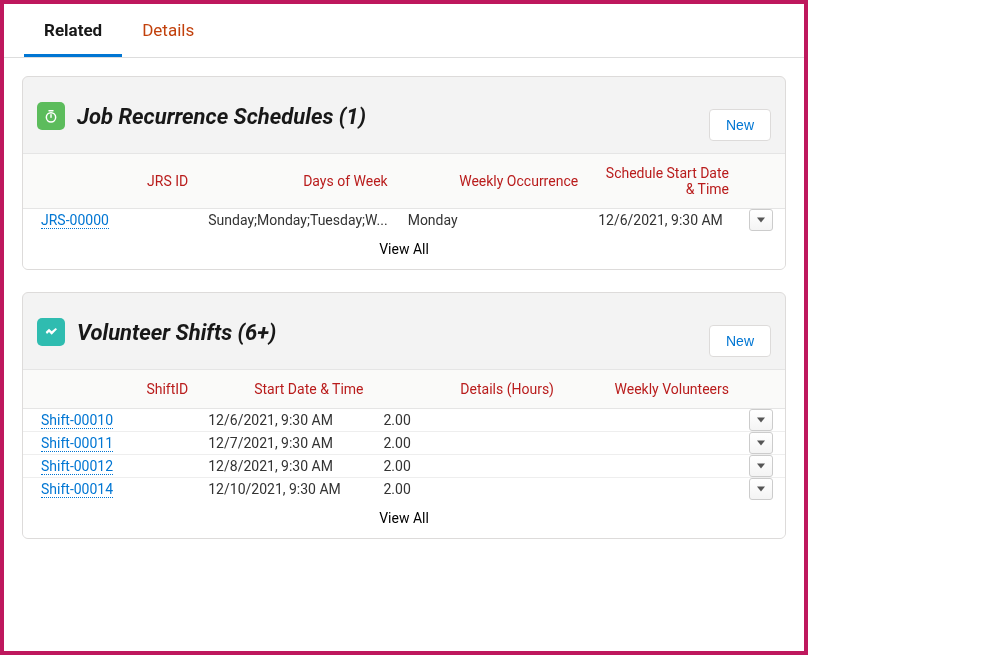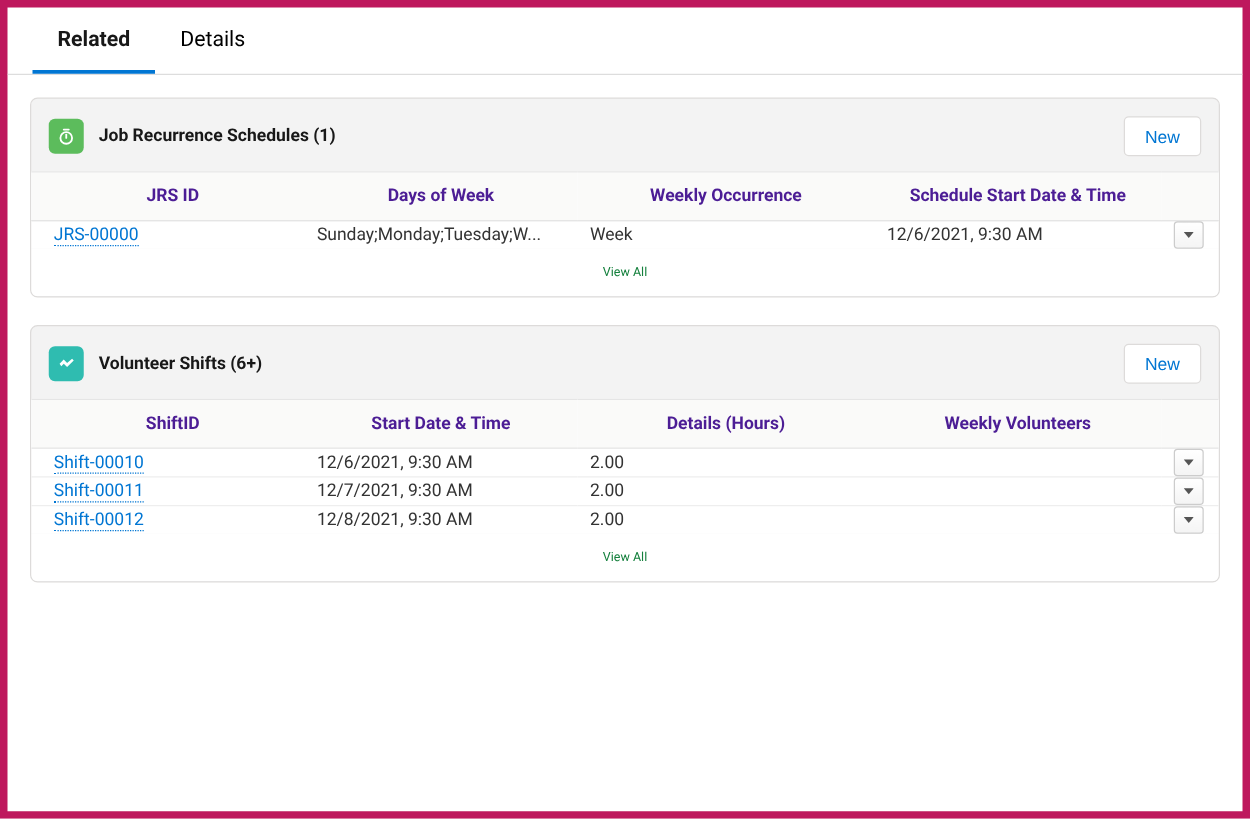--- a/index.html
+++ b/index.html
@@ -3,35 +3,35 @@
 <meta charset="utf-8">
 <style>
   * { box-sizing: border-box; margin: 0; padding: 0; }
   body {
     font-family: -apple-system, BlinkMacSystemFont, "Segoe UI", Roboto, Helvetica, Arial, sans-serif;
     background: #fff;
     color: #181818;
     font-size: 14px;
   }
   .page {
-    width: 1000px;
+    width: 808px;
     height: 655px;
-    border: 6px solid #be185d;
+    border: 4px solid #be185d;
     background: #fff;
     overflow: hidden;
   }
   .tabs {
     display: flex;
     padding: 0 20px;
     border-bottom: 1px solid #ddd;
   }
   .tab {
     padding: 16px 20px 14px 20px;
     font-size: 17px;
-    color: #000000;
+    color: #c2410c;
     cursor: pointer;
     border-bottom: 3px solid transparent;
   }
   .tab.active {
     font-weight: 700;
     color: #181818;
     border-bottom-color: #0176d3;
   }
   .panel {
     margin: 18px 18px 0 18px;
@@ -52,47 +52,49 @@
     display: flex;
     align-items: center;
     justify-content: center;
     margin-right: 12px;
     flex-shrink: 0;
   }
   .panel-icon svg { width: 16px; height: 16px; }
   .panel-icon.green { background: #5cbc5c; }
   .panel-icon.teal  { background: #2fbcb0; }
   .panel-title {
-    font-size: 14px;
+    font-size: 22px;
     font-weight: 700;
     color: #181818;
     flex: 1;
+    font-style: italic;
   }
   .btn-new {
     background: #fff;
     border: 1px solid #dddbda;
     color: #0176d3;
     font-size: 14px;
     padding: 7px 16px;
     border-radius: 4px;
     cursor: pointer;
+    margin-top: 18px;
   }
   .tbl {
     width: 100%;
     border-collapse: collapse;
     background: #fff;
     font-size: 14px;
   }
   .thead {
     background: #fafaf9;
   }
   .thead th {
-    text-align: center;
-    font-weight: 700;
-    color: #4c1d95;
+    text-align: right;
+    font-weight: 400;
+    color: #b91c1c;
     padding: 11px 10px;
     border-top: 1px solid #e5e5e5;
     border-bottom: 1px solid #e5e5e5;
   }
   .tbl td {
     padding: 0 10px;
     border-bottom: 1px solid #eee;
     color: #333;
     vertical-align: middle;
   }
@@ -119,22 +121,22 @@
     justify-content: center;
     cursor: pointer;
   }
   .action-btn svg { width: 8px; height: 6px; fill:#555; }
   .view-all {
     text-align: center;
     padding: 10px 0 12px 0;
     background: #fff;
   }
   .view-all a {
-    color: #15803d;
-    font-size: 10px;
+    color: #000000;
+    font-size: 14px;
     cursor: pointer;
   }
   .panel + .panel { margin-top: 22px; }
   .col-pad-first { padding-left: 18px !important; }
 </style>
 </head>
 <body>
 
 <div class="page">
 
@@ -162,21 +164,21 @@
           <th style="width:23%">Days of Week</th>
           <th style="width:25%">Weekly Occurrence</th>
           <th>Schedule Start Date &amp; Time</th>
           <th class="action-cell"></th>
         </tr>
       </thead>
       <tbody>
         <tr>
           <td class="col-pad-first"><a class="link">JRS-00000</a></td>
           <td>Sunday;Monday;Tuesday;W...</td>
-          <td>Week</td>
+          <td>Monday</td>
           <td>12/6/2021, 9:30 AM</td>
           <td class="action-cell"><span class="action-btn">
                 <svg viewBox="0 0 10 6">
                   <path d="M0 0 L5 6 L10 0 Z"></path>
                 </svg>
               </span></td>
         </tr>
       </tbody>
     </table>
     <div class="view-all">
@@ -231,20 +233,31 @@
           <td class="col-pad-first"><a class="link">Shift-00012</a></td>
           <td>12/8/2021, 9:30 AM</td>
           <td>2.00</td>
           <td></td>
           <td class="action-cell"><span class="action-btn">
                 <svg viewBox="0 0 10 6">
                   <path d="M0 0 L5 6 L10 0 Z"></path>
                 </svg>
               </span></td>
         </tr>
+        <tr>
+          <td class="col-pad-first"><a class="link">Shift-00014</a></td>
+          <td>12/10/2021, 9:30 AM</td>
+          <td>2.00</td>
+          <td></td>
+          <td class="action-cell"><span class="action-btn">
+                <svg viewBox="0 0 10 6">
+                  <path d="M0 0 L5 6 L10 0 Z"></path>
+                </svg>
+              </span></td>
+        </tr>
       </tbody>
     </table>
     <div class="view-all">
       <a>View All</a>
     </div>
   </div>
 
 </div>
 
 </body></html>

